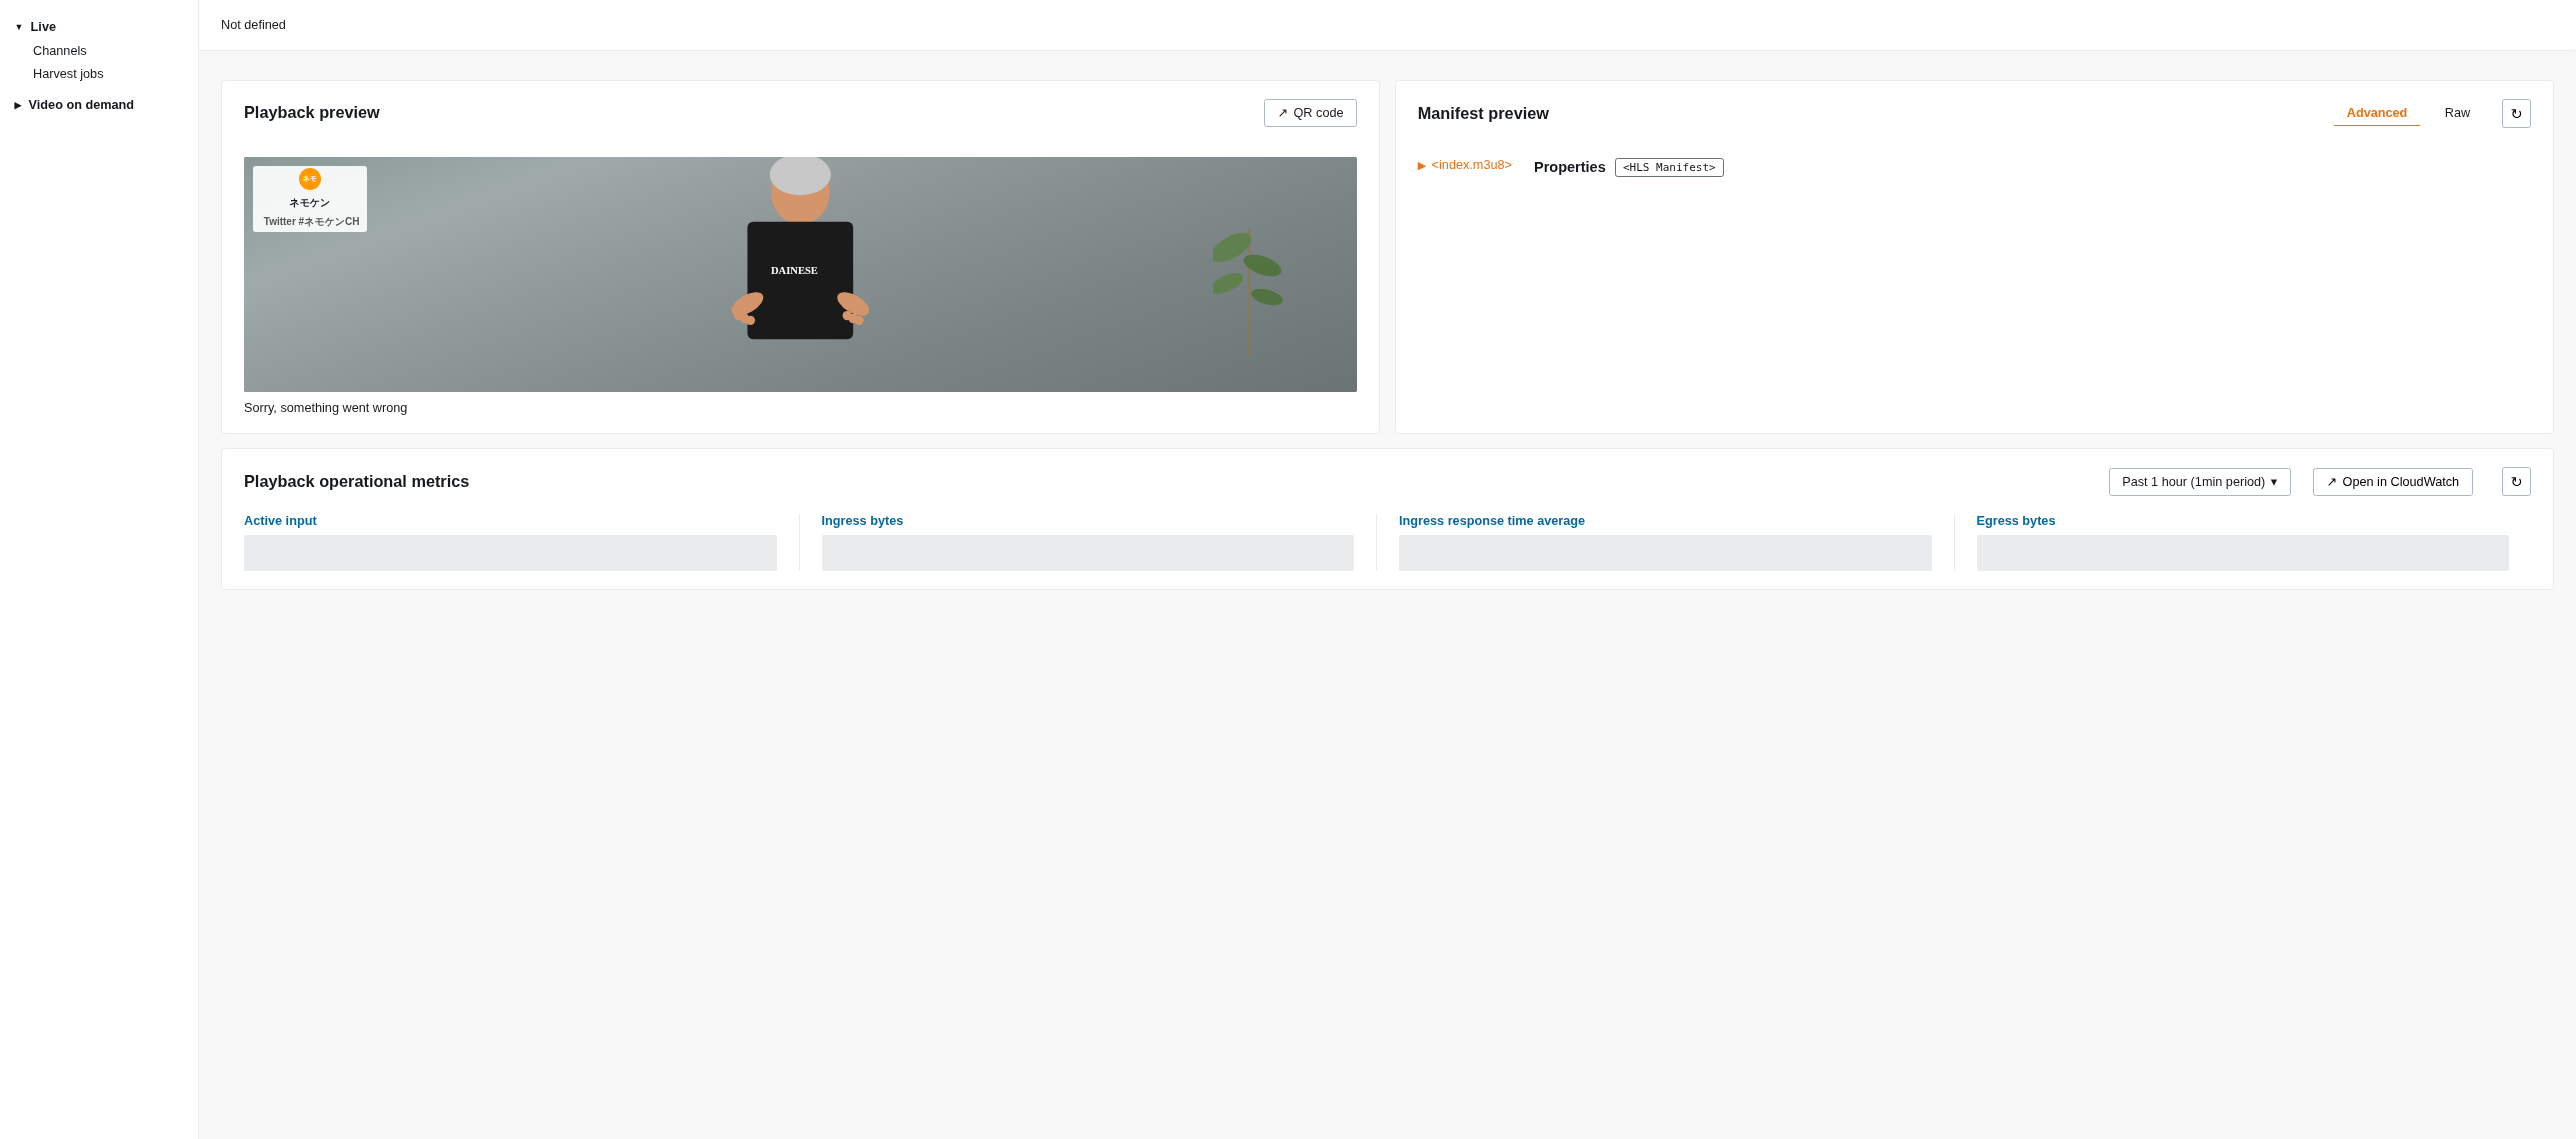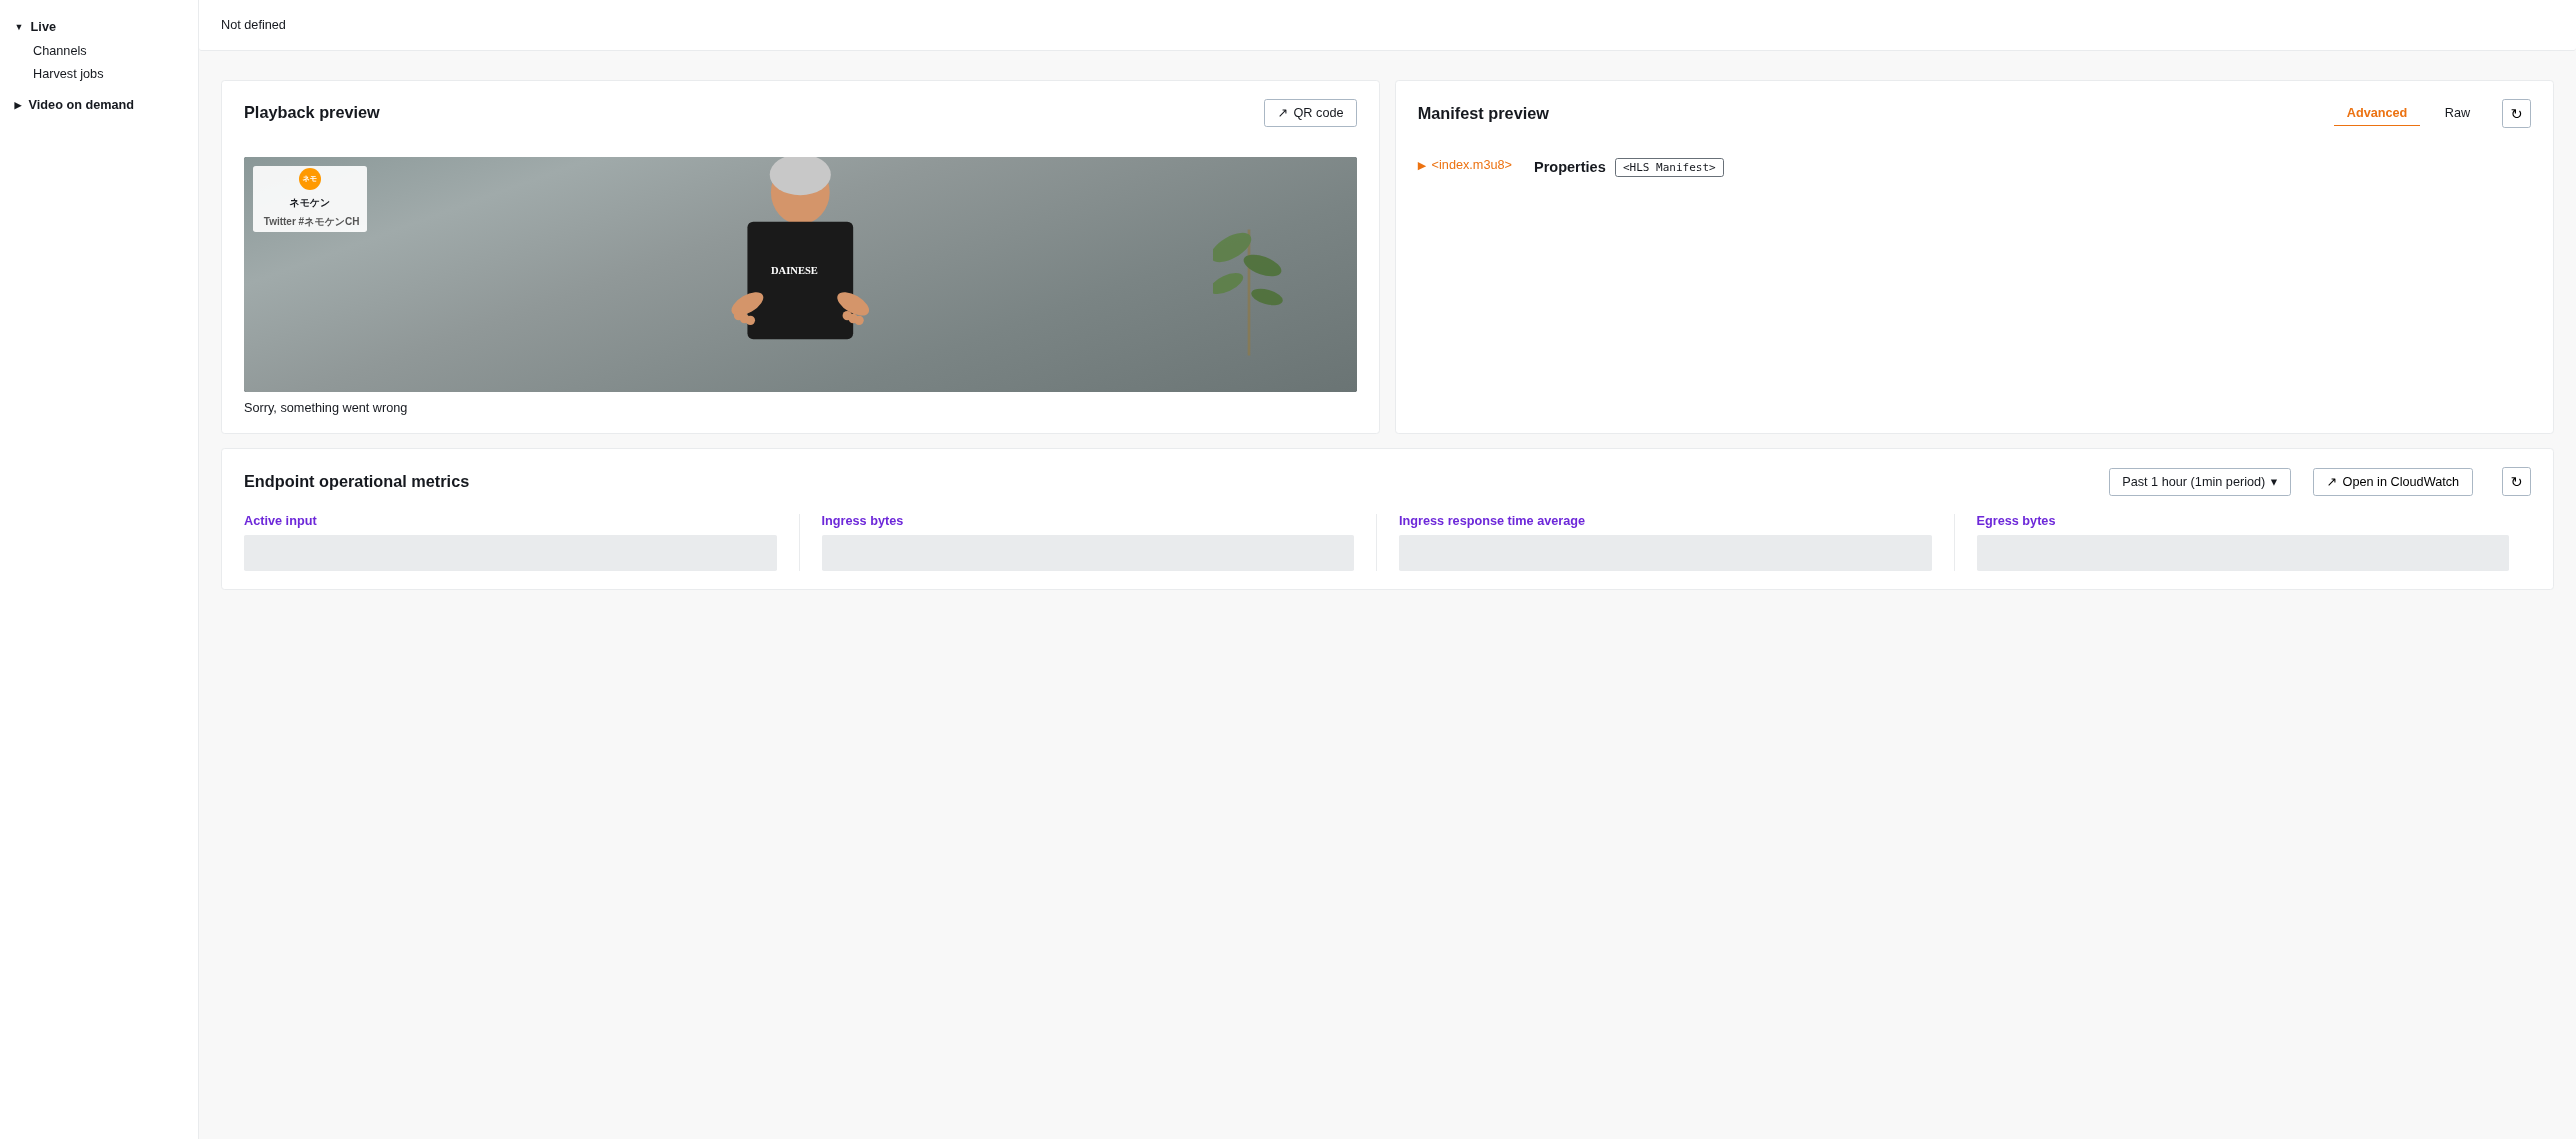--- a/index.html
+++ b/index.html
@@ -312,21 +312,21 @@
       flex: 1;
       padding-right: 22px;
     }
     .metrics-col:not(:last-child) {
       border-right: 0.9px solid #e9ebed;
       margin-right: 22px;
     }
     .metrics-col-label {
       font-size: 12.7px;
       font-weight: 600;
-      color: #6d28d9;
+      color: #0369a1;
       margin-bottom: 7.2px;
     }
     .metrics-bar {
       height: 36px;
       background: #e9ebed;
       border-radius: 1.8px;
     }
 
     
     .person-svg {
@@ -448,21 +448,21 @@
             <span class="hls-badge">&lt;HLS Manifest&gt;</span>
           </div>
         </div>
       </div>
     </div>
 
   </div>
 
   <div class="metrics-section">
     <div class="metrics-header">
-      <div class="metrics-title">Endpoint operational metrics</div>
+      <div class="metrics-title">Playback operational metrics</div>
       <div class="metrics-controls">
         <div class="period-select">
           <span>Past 1 hour (1min period)</span>
           <span>▾</span>
         </div>
         <button class="cloudwatch-button">
           <span>↗</span>
           <span>Open in CloudWatch</span>
         </button>
         <button class="refresh-button">

